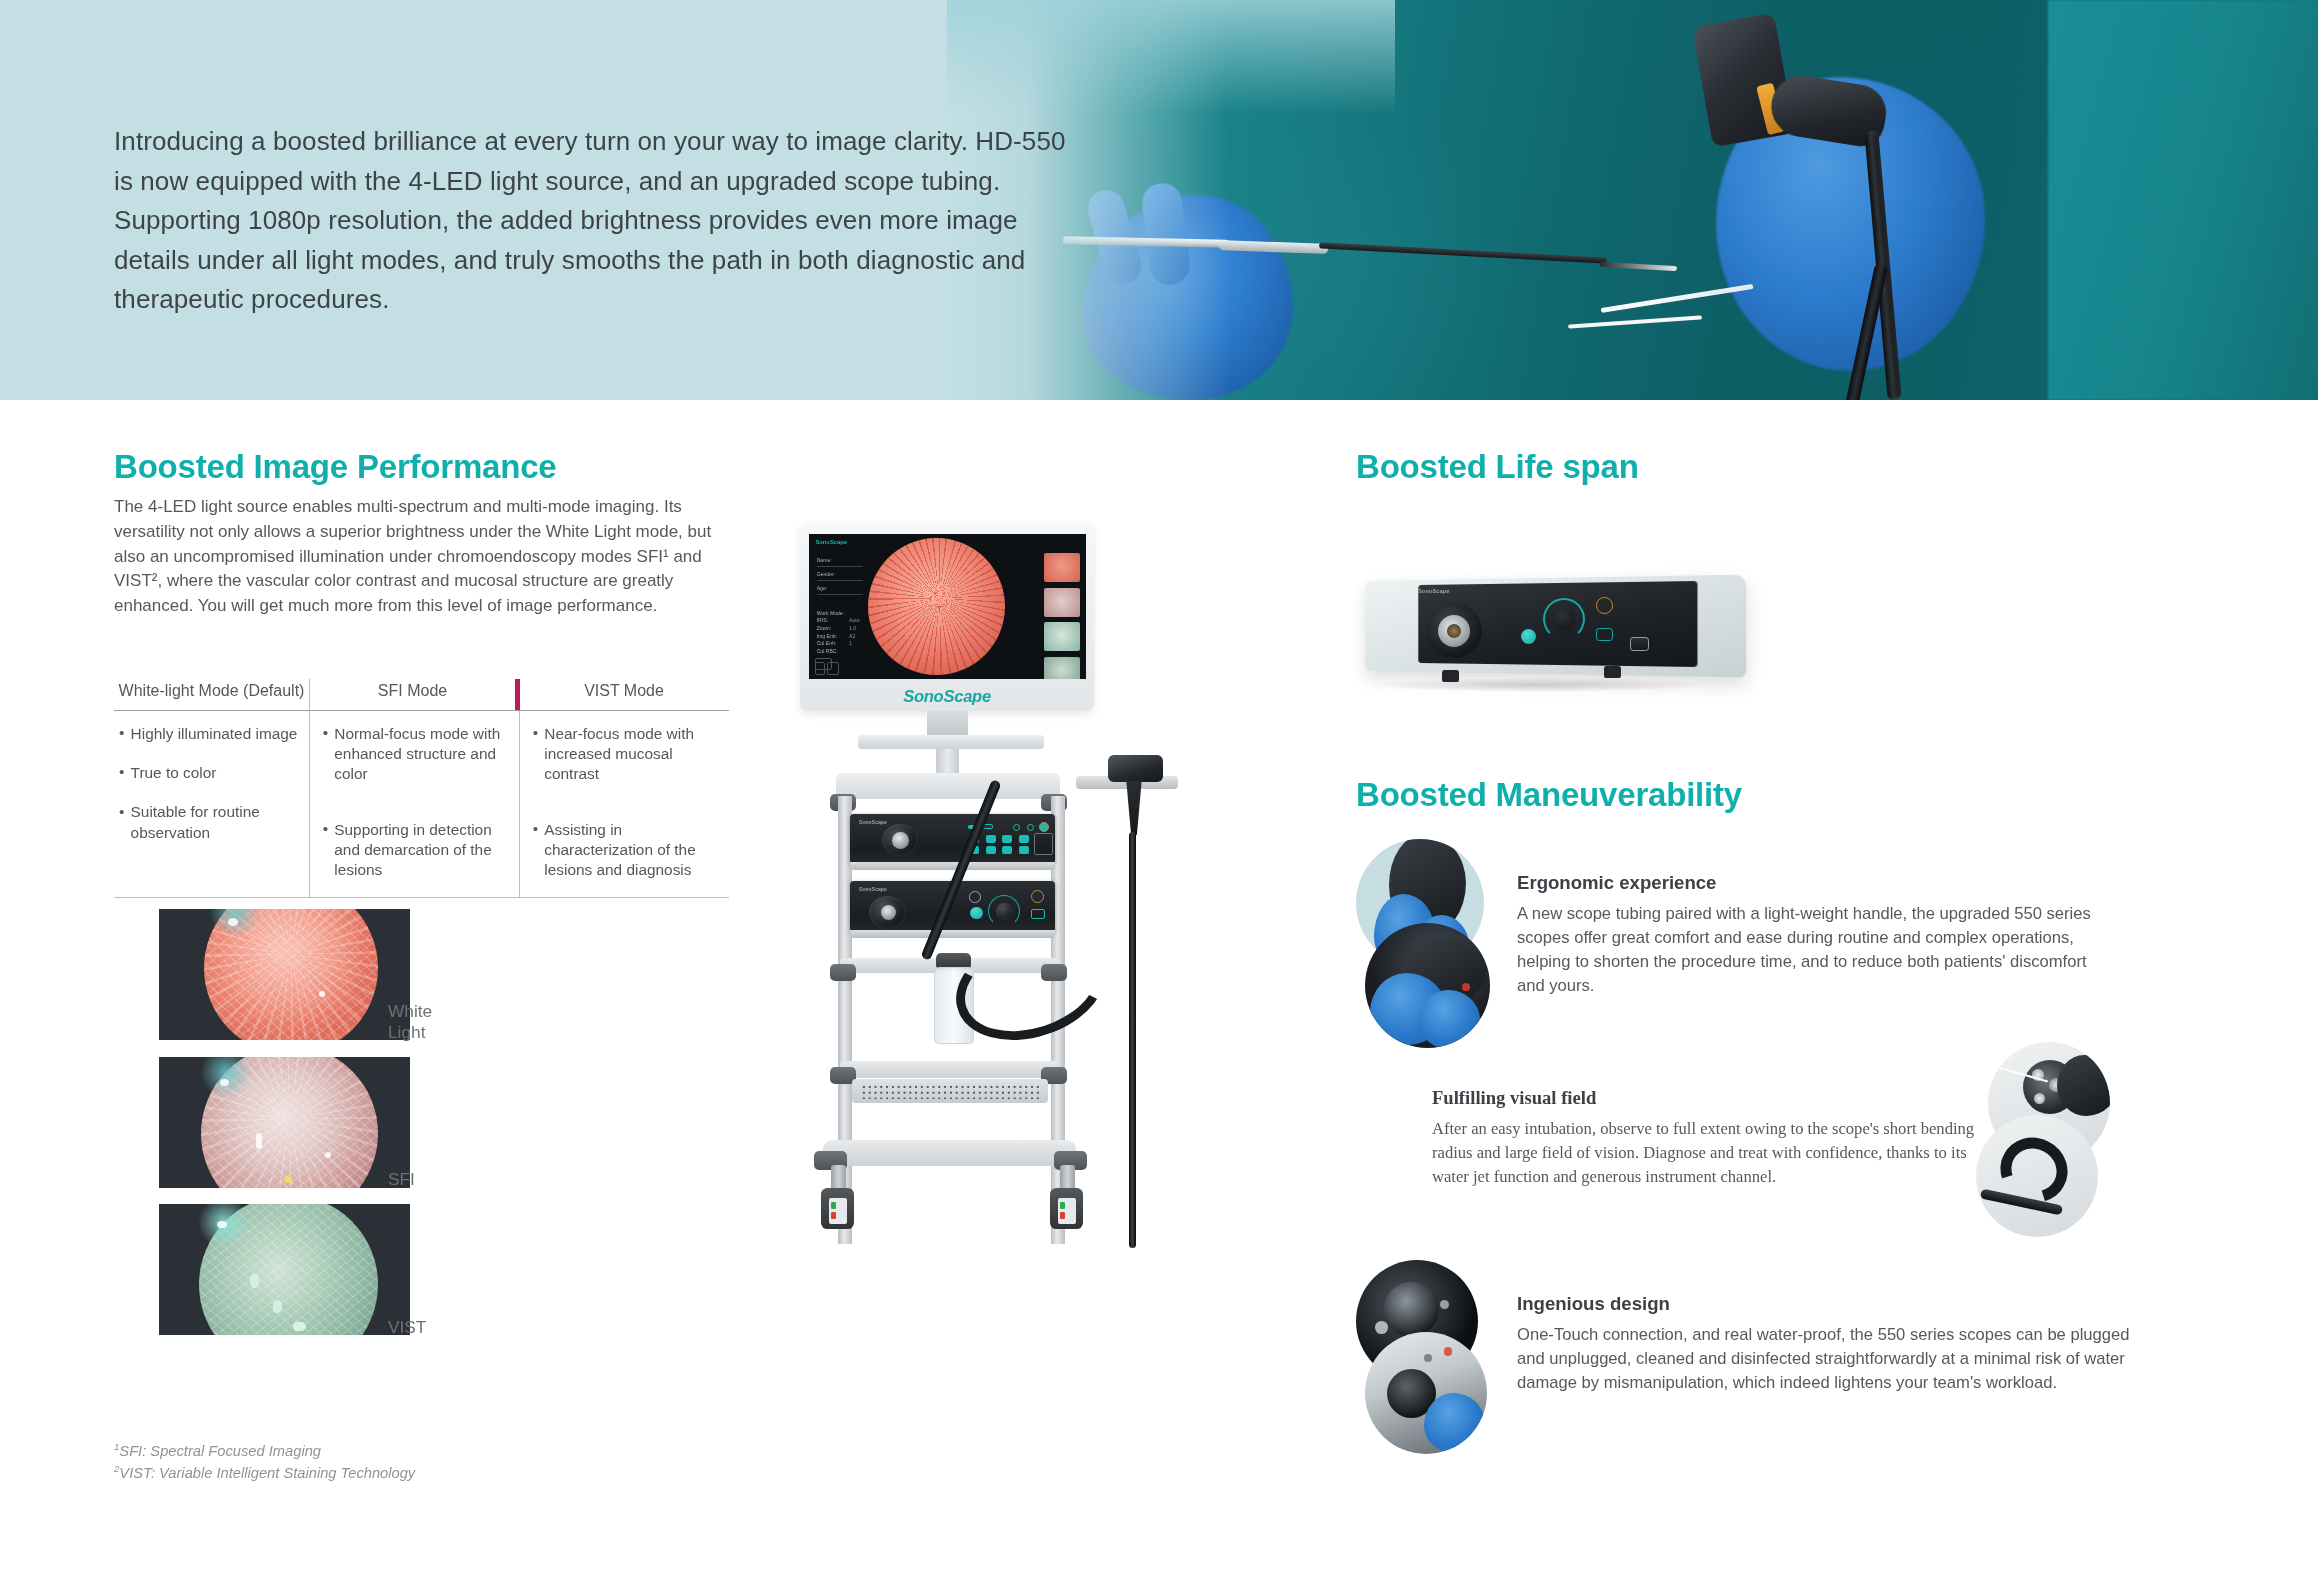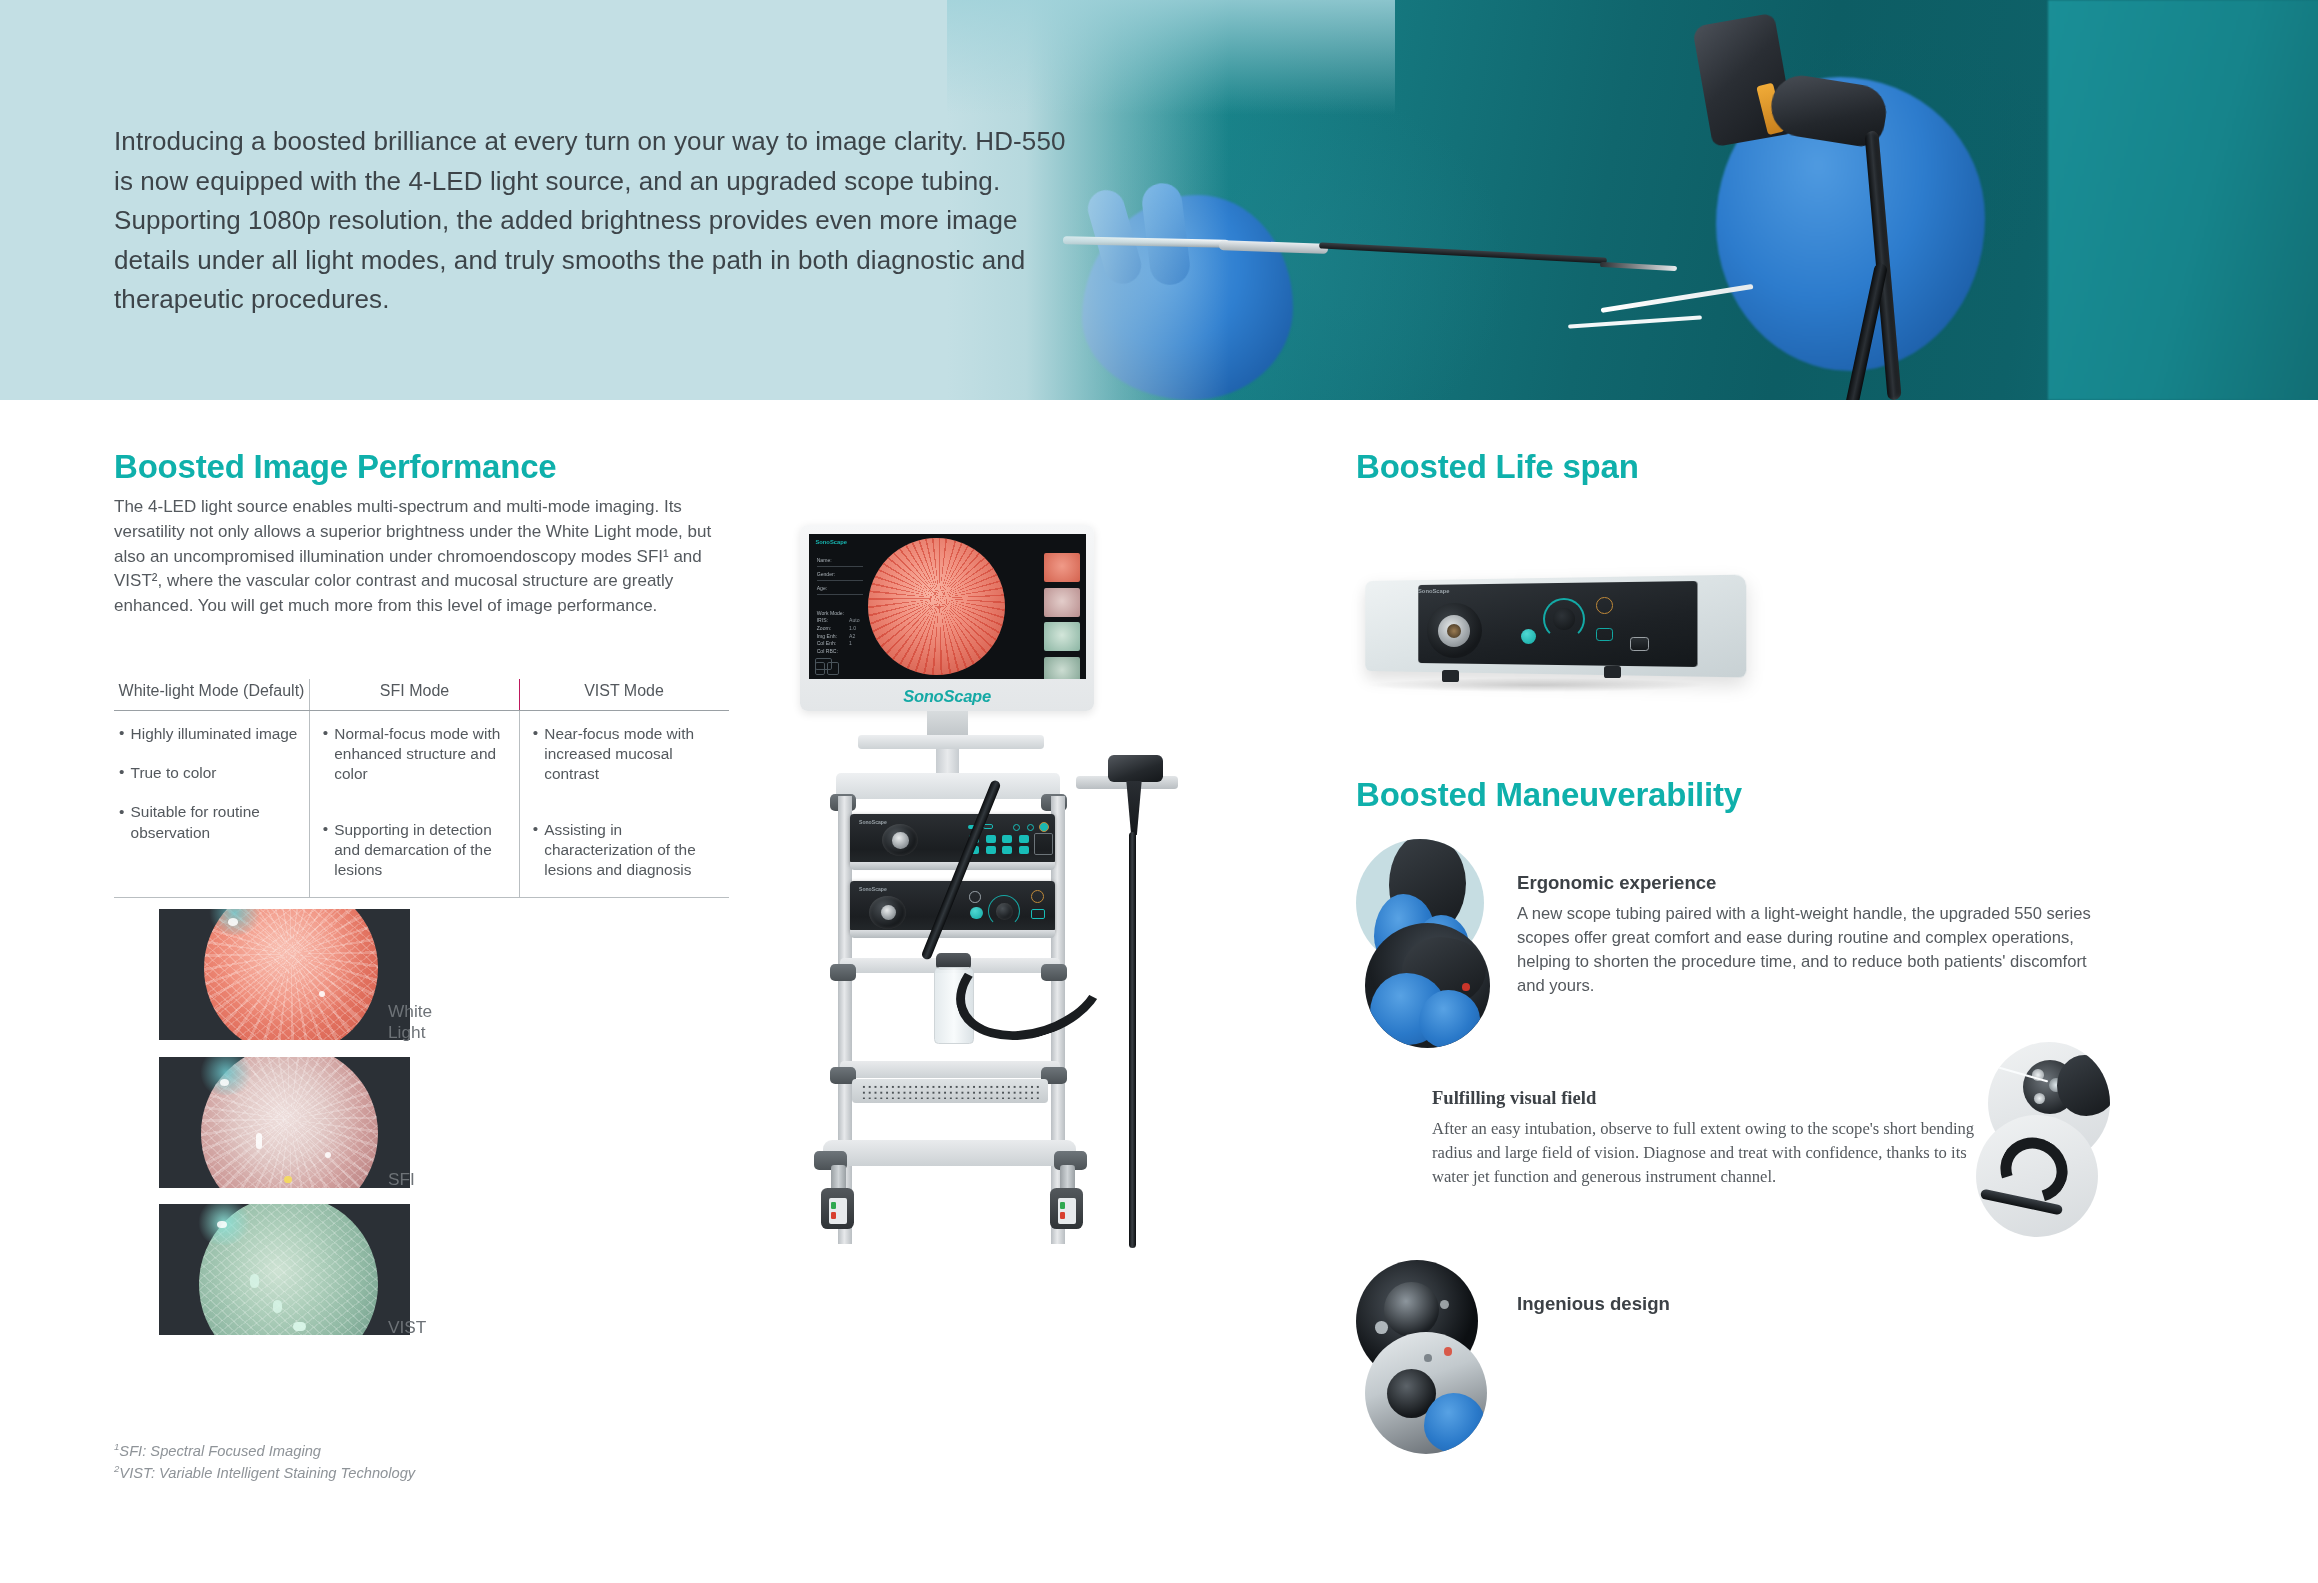--- a/index.html
+++ b/index.html
@@ -112,21 +112,21 @@
     font-size:16px; color:#53585d; padding:2.6px 0 10.2px 0; text-align:center;
   }
   .mt-body { display:flex; border-bottom:1px solid #b9bec1; }
   .mt-body > div { padding:12.8px 0 16.6px 0; }
   .mt-c1 { width:195px; }
   .mt-c2 { width:211px; border-left:1px solid #b9bec1; border-right:1px solid #b9bec1; }
   .mt-c3 { width:208px; }
   .mt-body .mt-c1 { padding-left:3.8px; }
   .mt-body .mt-c2, .mt-body .mt-c3 { padding-left:11.5px; }
   .mt-head .mt-c2, .mt-head .mt-c3 { border-left:none; border-right:none; }
-  .mt-head .mt-c2 { border-left:1px solid #b9bec1; border-right:1px solid #be185d; }
+  .mt-head .mt-c2 { border-left:1px solid #b9bec1; border-right:5px solid #be185d; }
   .bullet {
     font-size:15.4px; line-height:1.32; color:#53585d; margin-bottom:19px;
     padding-left:12.8px; position:relative; padding-right:9px;
   }
   .bullet:last-child { margin-bottom:0; }
   .bullet::before {
     content:"•"; position:absolute; left:1.3px; top:-0.6px; font-size:15.4px; color:#53585d;
   }
 
   
@@ -704,14 +704,15 @@
   <div class="spec" style="left:61px;top:90px;width:7.7px;height:7.7px;background:rgba(230,238,242,.55);border-radius:50%;"></div>
 </div>
 <div class="circ circ-panel" style="left:1365px;top:1332px;width:122px;height:122px;">
   <div class="dev-dot" style="left:22px;top:37px;width:49px;height:49px;background:radial-gradient(circle at 40% 35%,#5c6369,#14171a 70%);"></div>
   <div class="circ-glove" style="left:59px;top:61px;width:61px;height:60px;"></div>
   <div class="dev-dot" style="left:79px;top:15.4px;width:8.3px;height:8.3px;background:#d85a4a;"></div>
   <div class="dev-dot" style="left:59px;top:22px;width:7.7px;height:7.7px;background:#7d858b;"></div>
 </div>
 <div class="feat" style="left:1517px;top:1293px;width:615px;">
   <div class="feat-title">Ingenious design</div>
+  <div class="feat-body">One-Touch connection, and real water-proof, the 550 series scopes can be plugged and unplugged, cleaned and disinfected straightforwardly at a minimal risk of water damage by mismanipulation, which indeed lightens your team's workload.</div>
 </div>
 
 
 </body></html>

